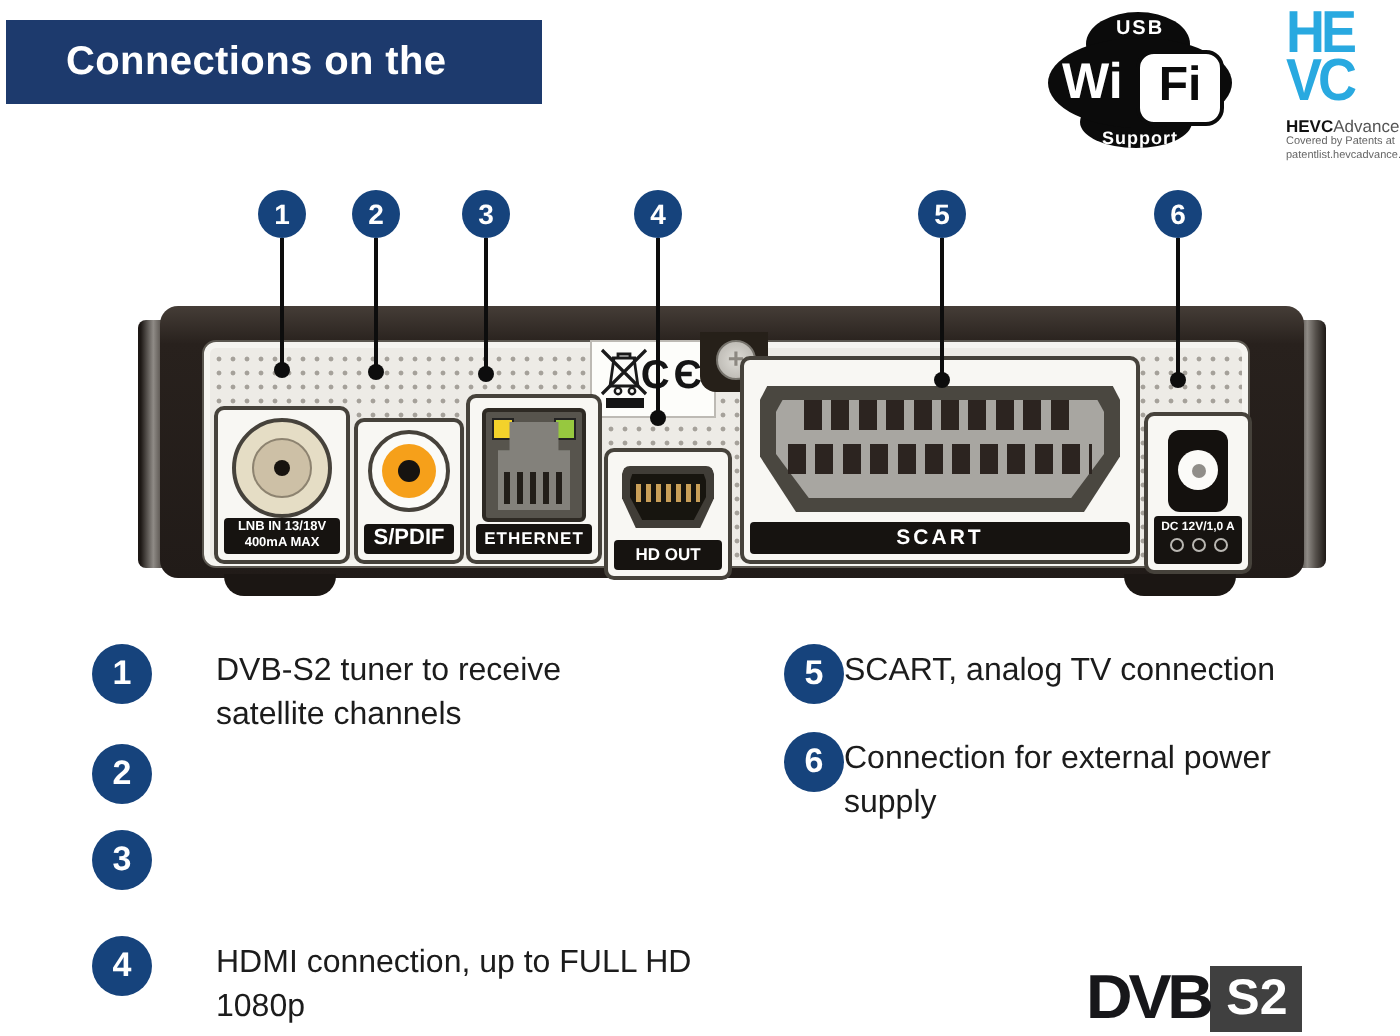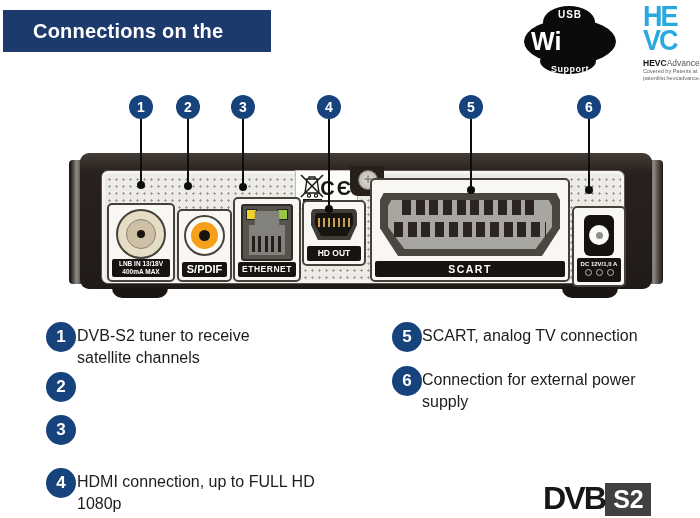--- a/index.html
+++ b/index.html
@@ -67,21 +67,21 @@
   .rca-c{position:absolute;left:8px;top:8px;width:11px;height:11px;border-radius:50%;background:#161310;}
   .box-eth{left:233px;top:197px;width:64px;height:81px;}
   .box-eth .label-bar{height:15px;font-size:8.5px;line-height:15px;letter-spacing:0.5px;}
   .rj45{position:absolute;left:6px;top:5px;width:48px;height:53px;background:#57544d;border:2px solid #2e2a24;border-radius:3px;}
   .led{position:absolute;top:3px;width:9px;height:9px;border:1px solid #222;}
   .led-y{left:3px;background:#f3d22b;}
   .led-g{right:3px;background:#97c83f;}
   .rj45-in{position:absolute;left:6px;right:6px;top:5px;bottom:4px;background:#83817b;
            clip-path:polygon(0 32%,16% 32%,16% 0,84% 0,84% 32%,100% 32%,100% 100%,0 100%);}
   .rj45-pins{position:absolute;left:3px;right:3px;bottom:3px;height:16px;background:repeating-linear-gradient(90deg,#221e19 0 3px,#83817b 3px 6.5px);}
-  .box-hdmi{left:302px;top:200px;width:60px;height:62px;}
+  .box-hdmi{left:302px;top:224px;width:60px;height:62px;}
   .box-hdmi .label-bar{height:15px;font-size:8.5px;line-height:15px;}
   .hdmi{position:absolute;left:7px;top:7px;width:46px;height:31px;background:#403d37;border-radius:4px;
         clip-path:polygon(3% 0,97% 0,100% 12%,100% 52%,85% 100%,15% 100%,0 52%,0 12%);}
   .hdmi-in{position:absolute;left:4px;right:4px;top:4px;bottom:4px;background:#17150f;
         clip-path:polygon(3% 0,97% 0,100% 14%,100% 50%,84% 100%,16% 100%,0 50%,0 14%);}
   .hdmi-pins{position:absolute;left:7px;right:7px;top:9px;height:9px;background:repeating-linear-gradient(90deg,#c99f58 0 2.5px,#17150f 2.5px 5px);}
   .box-scart{left:370px;top:178px;width:196px;height:100px;}
   .box-scart .label-bar{height:16px;font-size:10.5px;line-height:16px;letter-spacing:1.5px;}
   .scart{position:absolute;left:8px;top:13px;width:180px;height:63px;background:#4a4740;
          clip-path:polygon(2% 0,98% 0,100% 11%,100% 56%,90% 100%,10% 100%,0 56%,0 11%);}
@@ -106,21 +106,21 @@
   .co2{left:176px;} .co2 .co-line{height:67px;}
   .co3{left:231px;} .co3 .co-line{height:68px;}
   .co4{left:317px;} .co4 .co-line{height:90px;}
   .co5{left:459px;} .co5 .co-line{height:71px;}
   .co6{left:577px;} .co6 .co-line{height:71px;}
 
   
   .legend-item{position:absolute;display:flex;}
   .lg-circle{width:30px;height:30px;border-radius:50%;background:#16437c;color:#fff;font-weight:bold;font-size:17px;line-height:30px;text-align:center;flex:0 0 30px;}
   .lg-text{font-size:16px;line-height:22px;color:#1c1c1c;padding-top:3px;}
-  .col-l .lg-text{margin-left:1px;width:278px;}
+  .col-l .lg-text{margin-left:32px;width:278px;}
   .col-r .lg-text{width:256px;}
   .li1{left:46px;top:322px;} .li2{left:46px;top:372px;} .li3{left:46px;top:415px;} .li4{left:46px;top:468px;}
   .li5{left:392px;top:322px;} .li6{left:392px;top:366px;}
 
   
   .dvb{left:543px;top:481px;display:flex;align-items:center;}
   .dvb-txt{font-weight:900;font-size:31px;letter-spacing:-2px;color:#17171a;transform:scaleX(1.04);transform-origin:left;}
   .dvb-s2{width:46px;height:33px;background:#404040;color:#fff;font-weight:bold;font-size:25px;line-height:33px;text-align:center;margin-left:3px;}
 </style>
 </head>
@@ -129,20 +129,23 @@
 <div class="abs banner">
   <span>Connections on the back</span>
 </div>
 
 <div class="abs wifi">
   <div class="blob blob2"></div>
   <div class="blob blob3"></div>
   <div class="blob blob1"></div>
   <div class="wifi-usb">USB</div>
   <div class="wifi-wi">Wi</div>
+  <div class="wifi-fibox">
+    <span>Fi</span>
+  </div>
   <div class="wifi-support">Support</div>
 </div>
 
 <div class="abs hevc">
   <div class="hevc-glyph">
     <div>HE</div>
     <div>VC</div>
   </div>
   <div class="hevc-brand">
     <span class="bold">HEVC</span><span class="rest">Advance</span><span class="tm">™</span>

